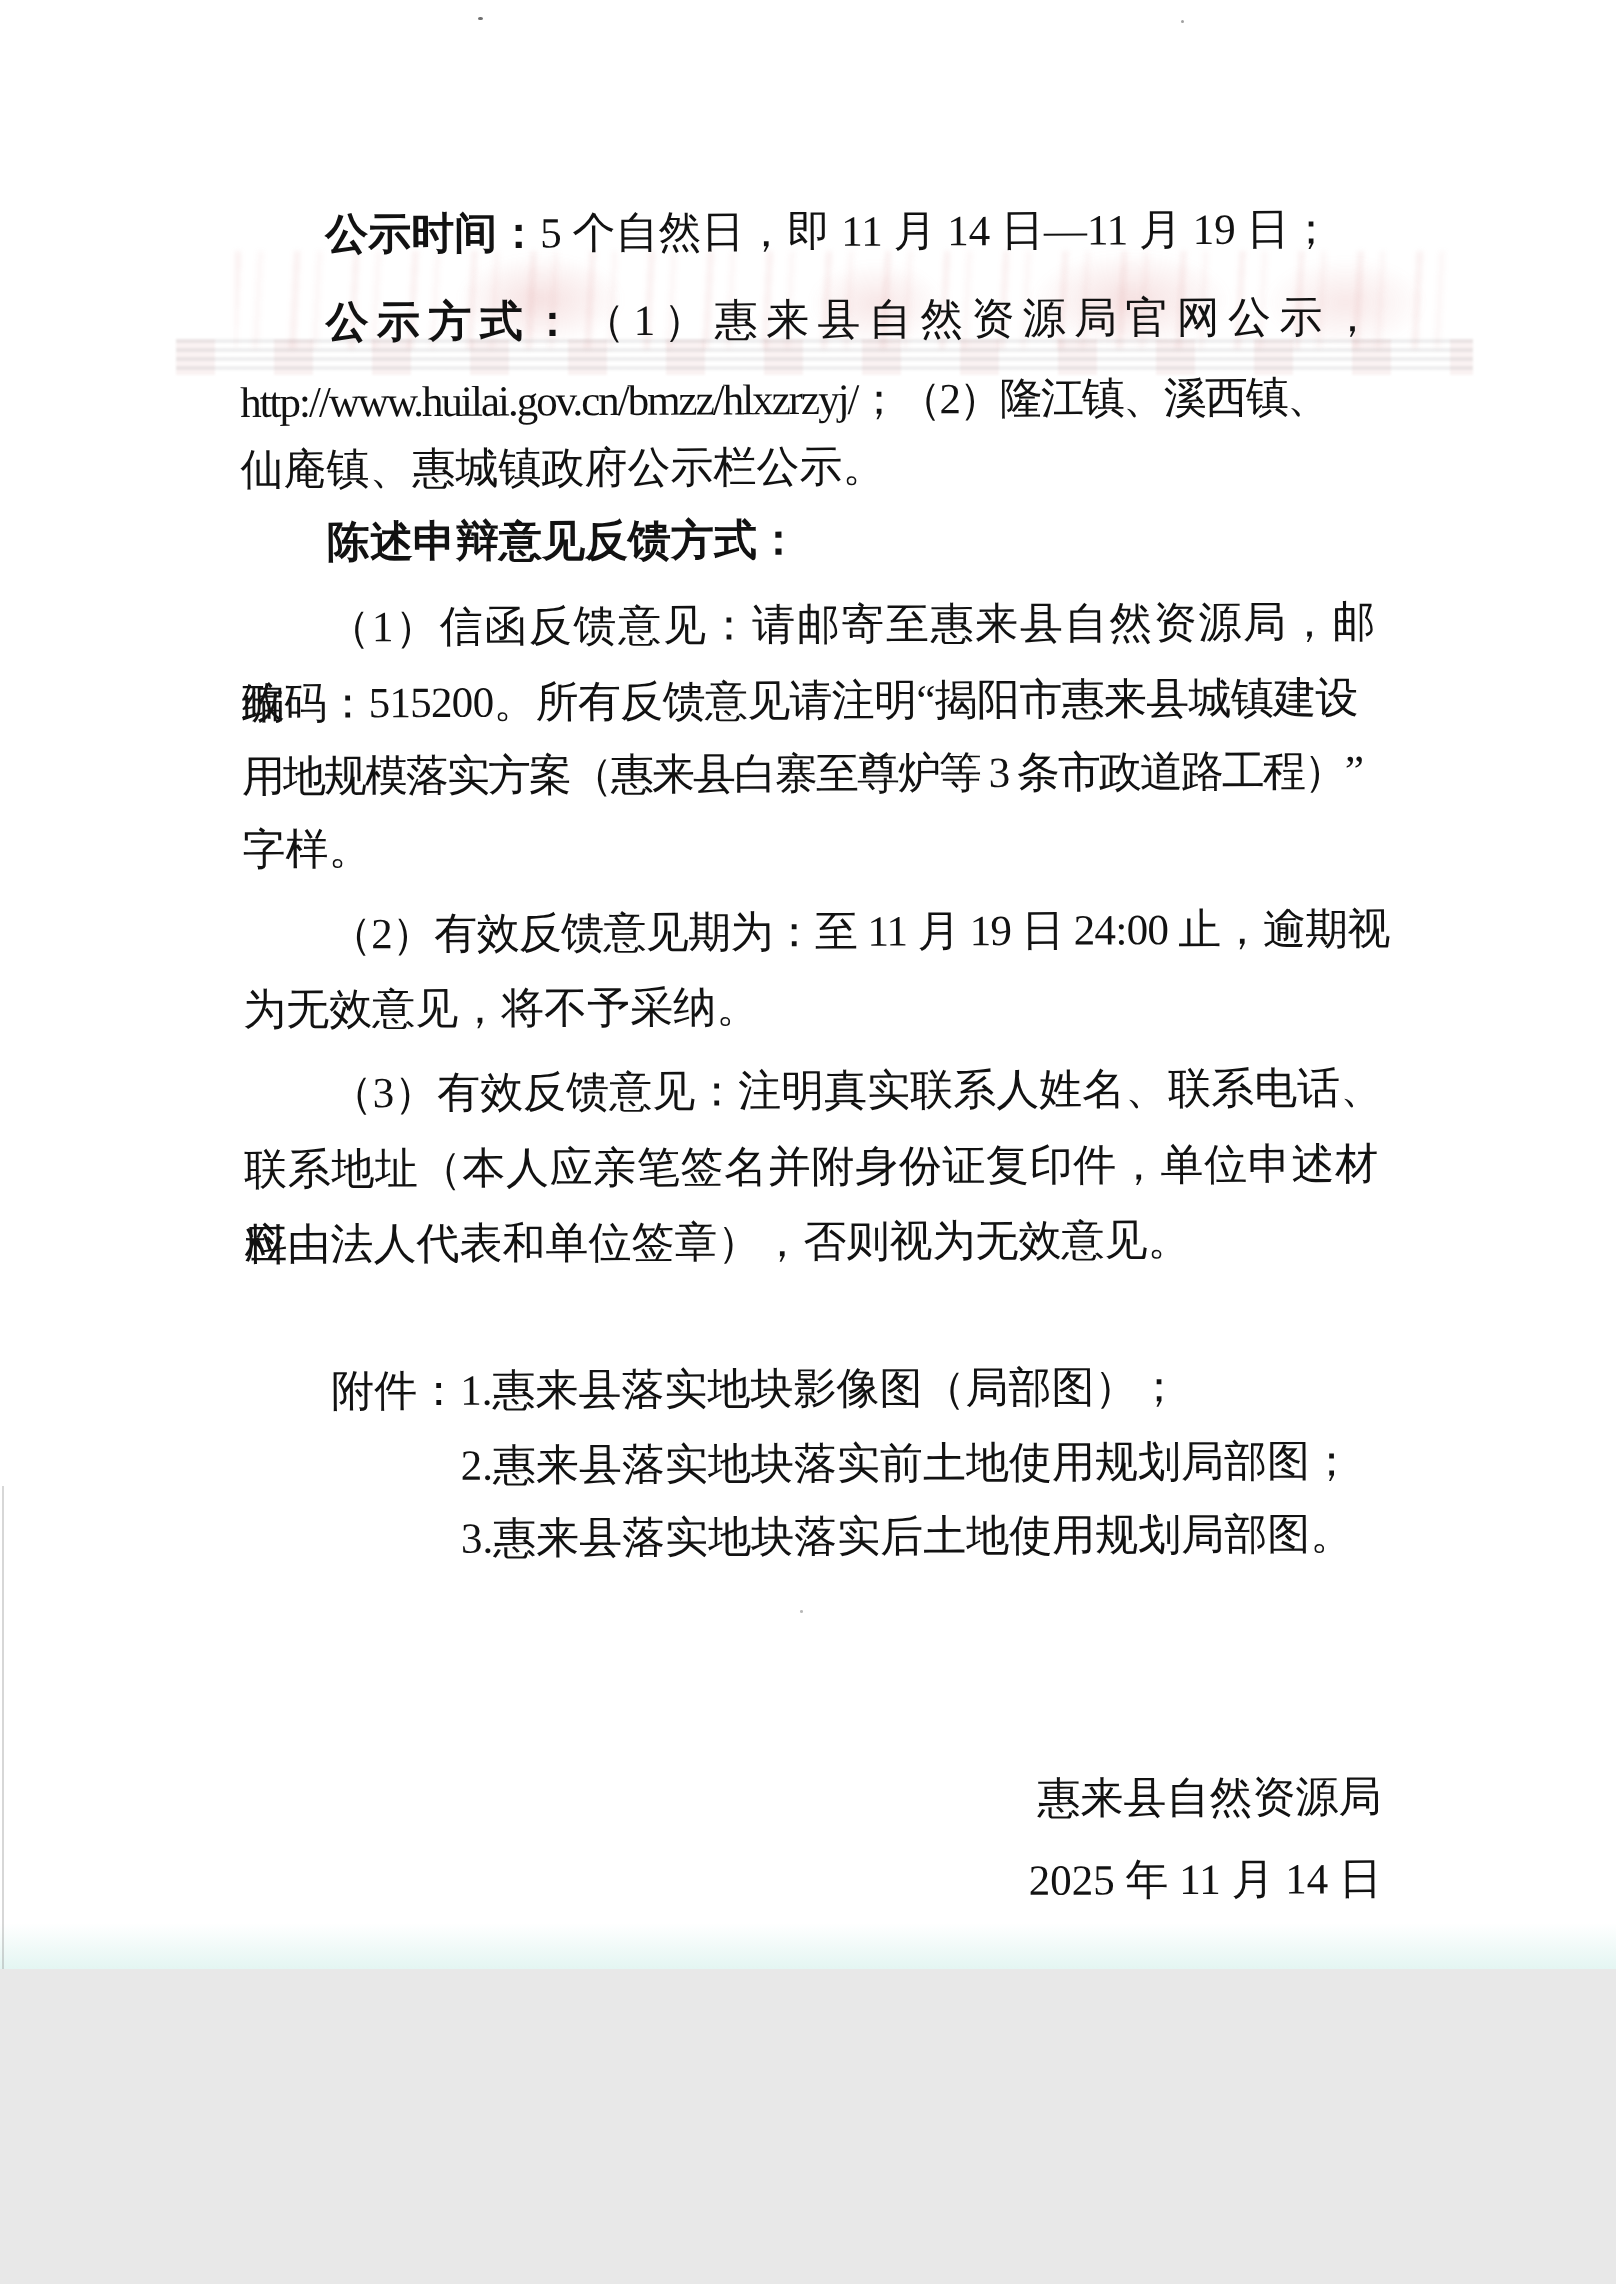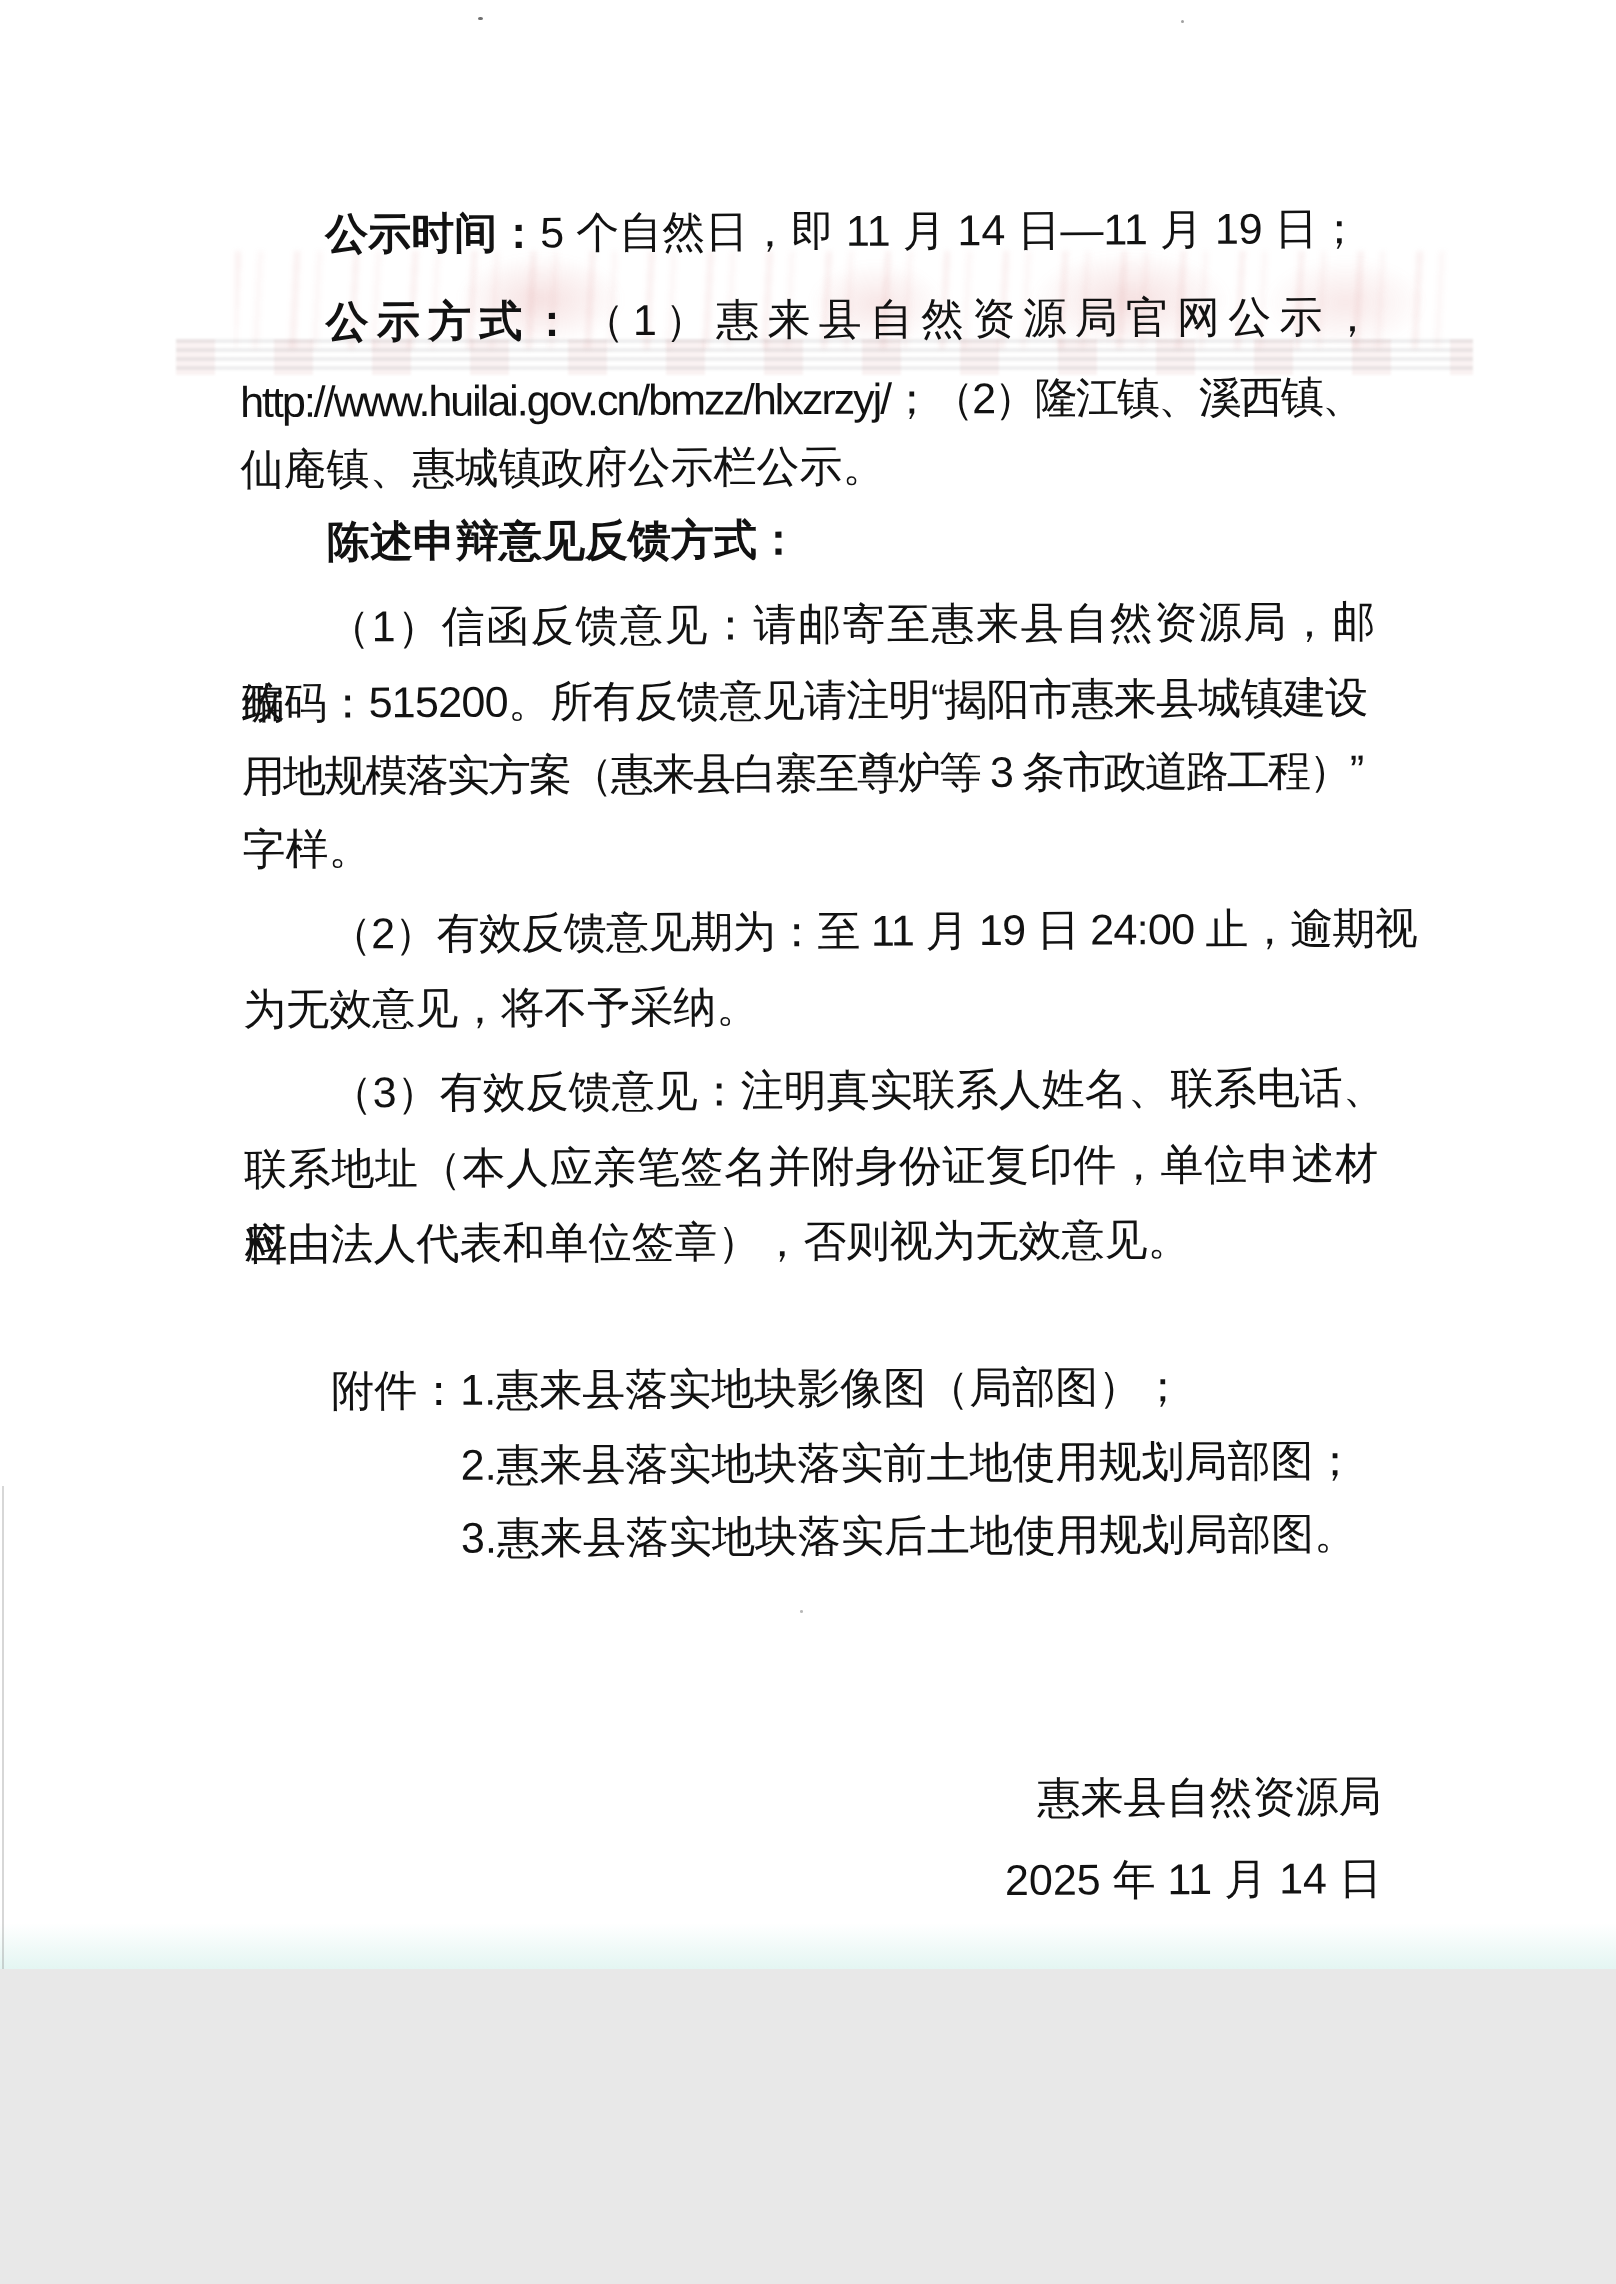--- a/index.html
+++ b/index.html
@@ -2,21 +2,21 @@
 <html style="font-size:10.4px"><head>
 <meta charset="utf-8">
 <style>
   html,body{margin:0;padding:0;background:#e8e8e8;}
   .page{
     position:relative;
     width:1616px;height:1969px;
     margin:0 auto;
     background:#ffffff;
     overflow:hidden;
-    font-family:Liberation Sans, sans-serif;
+    font-family:Liberation Serif, serif;
     color:#121212;
   }
   .content{
     position:absolute;
     left:241px;top:0;
     width:1134px;
     transform:rotate(-0.3deg);
     transform-origin:50% 30%;
   }
   .line{

